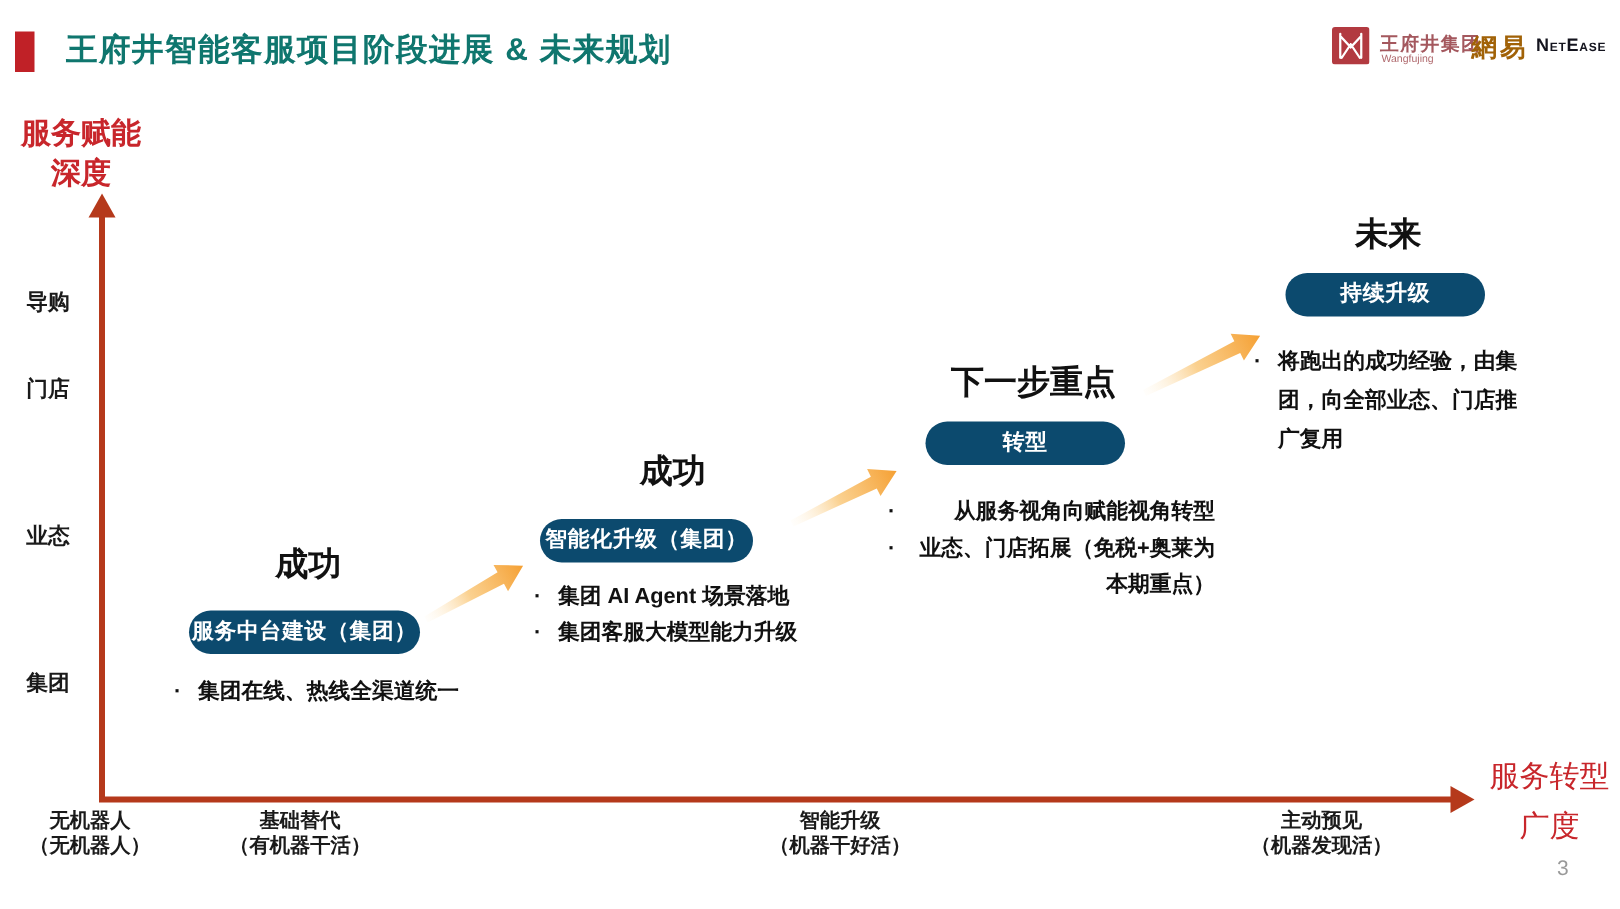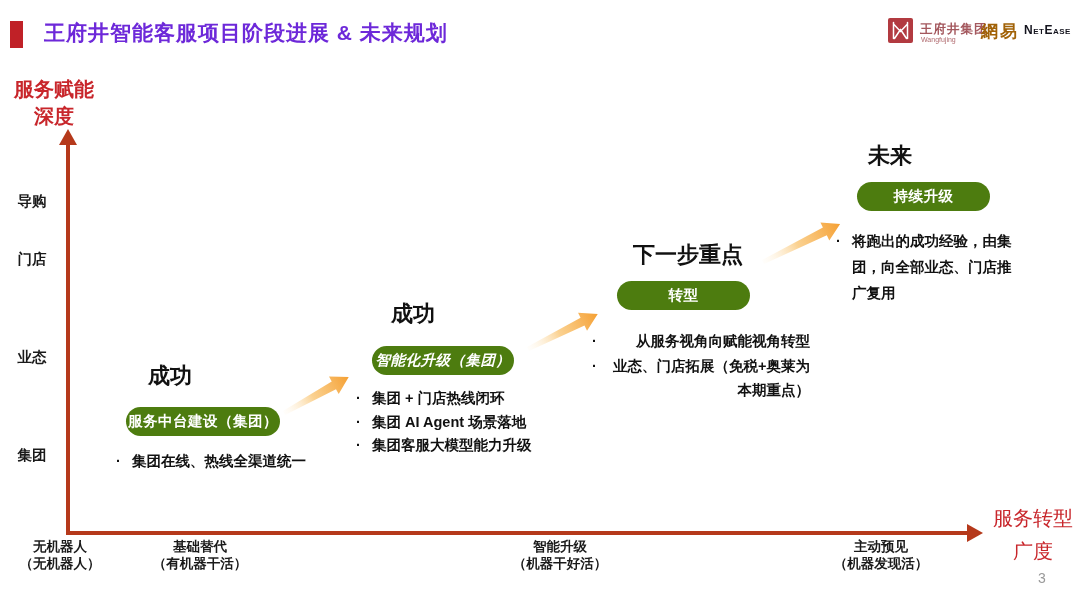--- a/index.html
+++ b/index.html
@@ -2,21 +2,21 @@
 <html><head>
 <meta charset="utf-8">
 <style>
   html,body{margin:0;padding:0;background:#ffffff;}
   .slide{
     position:relative;width:1080px;height:606px;background:#ffffff;overflow:hidden;
     font-family:"Liberation Sans","DejaVu Sans",sans-serif;color:#1a1a1a;
   }
   
   .title-accent{position:absolute;left:10px;top:21px;width:13px;height:27px;background:#C02127;}
-  .slide-title{position:absolute;left:44px;top:19px;font-size:21px;font-weight:bold;color:#6d28d9;letter-spacing:1px;}
+  .slide-title{position:absolute;left:44px;top:19px;font-size:21px;font-weight:bold;color:#0f766e;letter-spacing:1px;}
   .wf-logo{position:absolute;left:888px;top:18px;width:25px;height:25px;}
   .wf-name{position:absolute;left:920px;top:21px;font-size:12.5px;font-weight:bold;color:#A4585E;letter-spacing:1px;}
   .wf-sub{position:absolute;left:921px;top:36px;font-size:7px;color:#B06A6E;}
   .ne-cn{position:absolute;left:981px;top:20px;font-size:17px;font-weight:bold;color:#a16207;letter-spacing:2px;}
   .ne-en{position:absolute;left:1024px;top:23px;font-size:12px;font-weight:800;color:#14141E;font-variant:small-caps;letter-spacing:0.5px;}
   
   .y-axis-line{position:absolute;left:66px;top:144px;width:4px;height:389px;background:#B5391B;}
   .y-axis-head{position:absolute;left:59px;top:129px;width:0;height:0;
     border-left:9px solid transparent;border-right:9px solid transparent;border-bottom:16px solid #B5391B;}
   .x-axis-line{position:absolute;left:66px;top:531px;width:902px;height:4px;background:#B5391B;}
@@ -24,29 +24,29 @@
     border-top:9px solid transparent;border-bottom:9px solid transparent;border-left:16px solid #B5391B;}
   .y-title{position:absolute;left:6px;top:76px;width:96px;text-align:center;
     color:#C8262B;font-size:20px;font-weight:bold;line-height:27px;}
   .x-title{position:absolute;left:986px;top:502px;width:94px;text-align:center;
     color:#C8262B;font-size:20px;font-weight:normal;line-height:33px;}
   .y-tick{position:absolute;left:14px;width:36px;text-align:center;font-size:14.5px;font-weight:bold;}
   .yt0{top:156px;margin-top:36px;} .yt1{top:250px;} .yt2{top:348px;} .yt3{top:446px;}
   .x-tick{position:absolute;top:539px;text-align:center;font-size:13.5px;font-weight:bold;line-height:16.5px;}
   .xt0{left:8px;width:104px;} .xt1{left:143px;width:114px;} .xt2{left:503px;width:114px;} .xt3{left:824px;width:114px;}
   
-  .stage-heading{position:absolute;font-size:22px;font-weight:bold;text-align:left;color:#111;}
+  .stage-heading{position:absolute;font-size:22px;font-weight:bold;text-align:center;color:#111;}
   .h1{left:148px;top:361px;width:115px;}
   .h2{left:391px;top:299px;width:115px;}
   .h3{left:633px;top:240px;width:112px;}
   .h4{left:868px;top:141px;width:115px;}
-  .badge{position:absolute;height:29px;border-radius:15px;background:#4d7c0f;color:#ffffff;
+  .badge{position:absolute;height:29px;border-radius:15px;background:#0c4a6e;color:#ffffff;
     font-size:14.5px;font-weight:bold;text-align:center;line-height:29px;letter-spacing:0.5px;}
   .b1{left:126px;top:407px;width:154px;}
-  .b2{left:372px;top:346px;width:142px;font-style:italic;}
+  .b2{left:360px;top:346px;width:142px;}
   .b3{left:617px;top:281px;width:133px;}
   .b4{left:857px;top:182px;width:133px;}
   .bullets{position:absolute;margin:0;padding:0;list-style:none;}
   .bullets li{position:relative;padding-left:20px;font-size:14.5px;font-weight:bold;line-height:22.5px;margin-bottom:1px;color:#111;}
   .bullets li::before{content:"\00B7";position:absolute;left:4px;top:0;font-weight:900;}
   .u1{left:112px;top:450px;width:235px;}
   .u2{left:352px;top:387px;width:250px;}
   .u3{left:588px;top:329px;width:222px;text-align:right;}
   .u4{left:832px;top:228px;width:186px;}
   .u4 li{line-height:26px;}
@@ -129,21 +129,20 @@
 
   <div class="stage-heading h1">成功</div>
   <div class="badge b1">服务中台建设（集团）</div>
   <ul class="bullets u1">
     <li>集团在线、热线全渠道统一</li>
   </ul>
 
   <div class="stage-heading h2">成功</div>
   <div class="badge b2">智能化升级（集团）</div>
   <ul class="bullets u2">
-    <li>集团 + 门店热线闭环</li>
     <li>集团 AI Agent 场景落地</li>
     <li>集团客服大模型能力升级</li>
   </ul>
 
   <div class="stage-heading h3">下一步重点</div>
   <div class="badge b3">转型</div>
   <ul class="bullets u3">
     <li>从服务视角向赋能视角转型</li>
     <li>业态、门店拓展（免税+奥莱为本期重点）</li>
   </ul>

